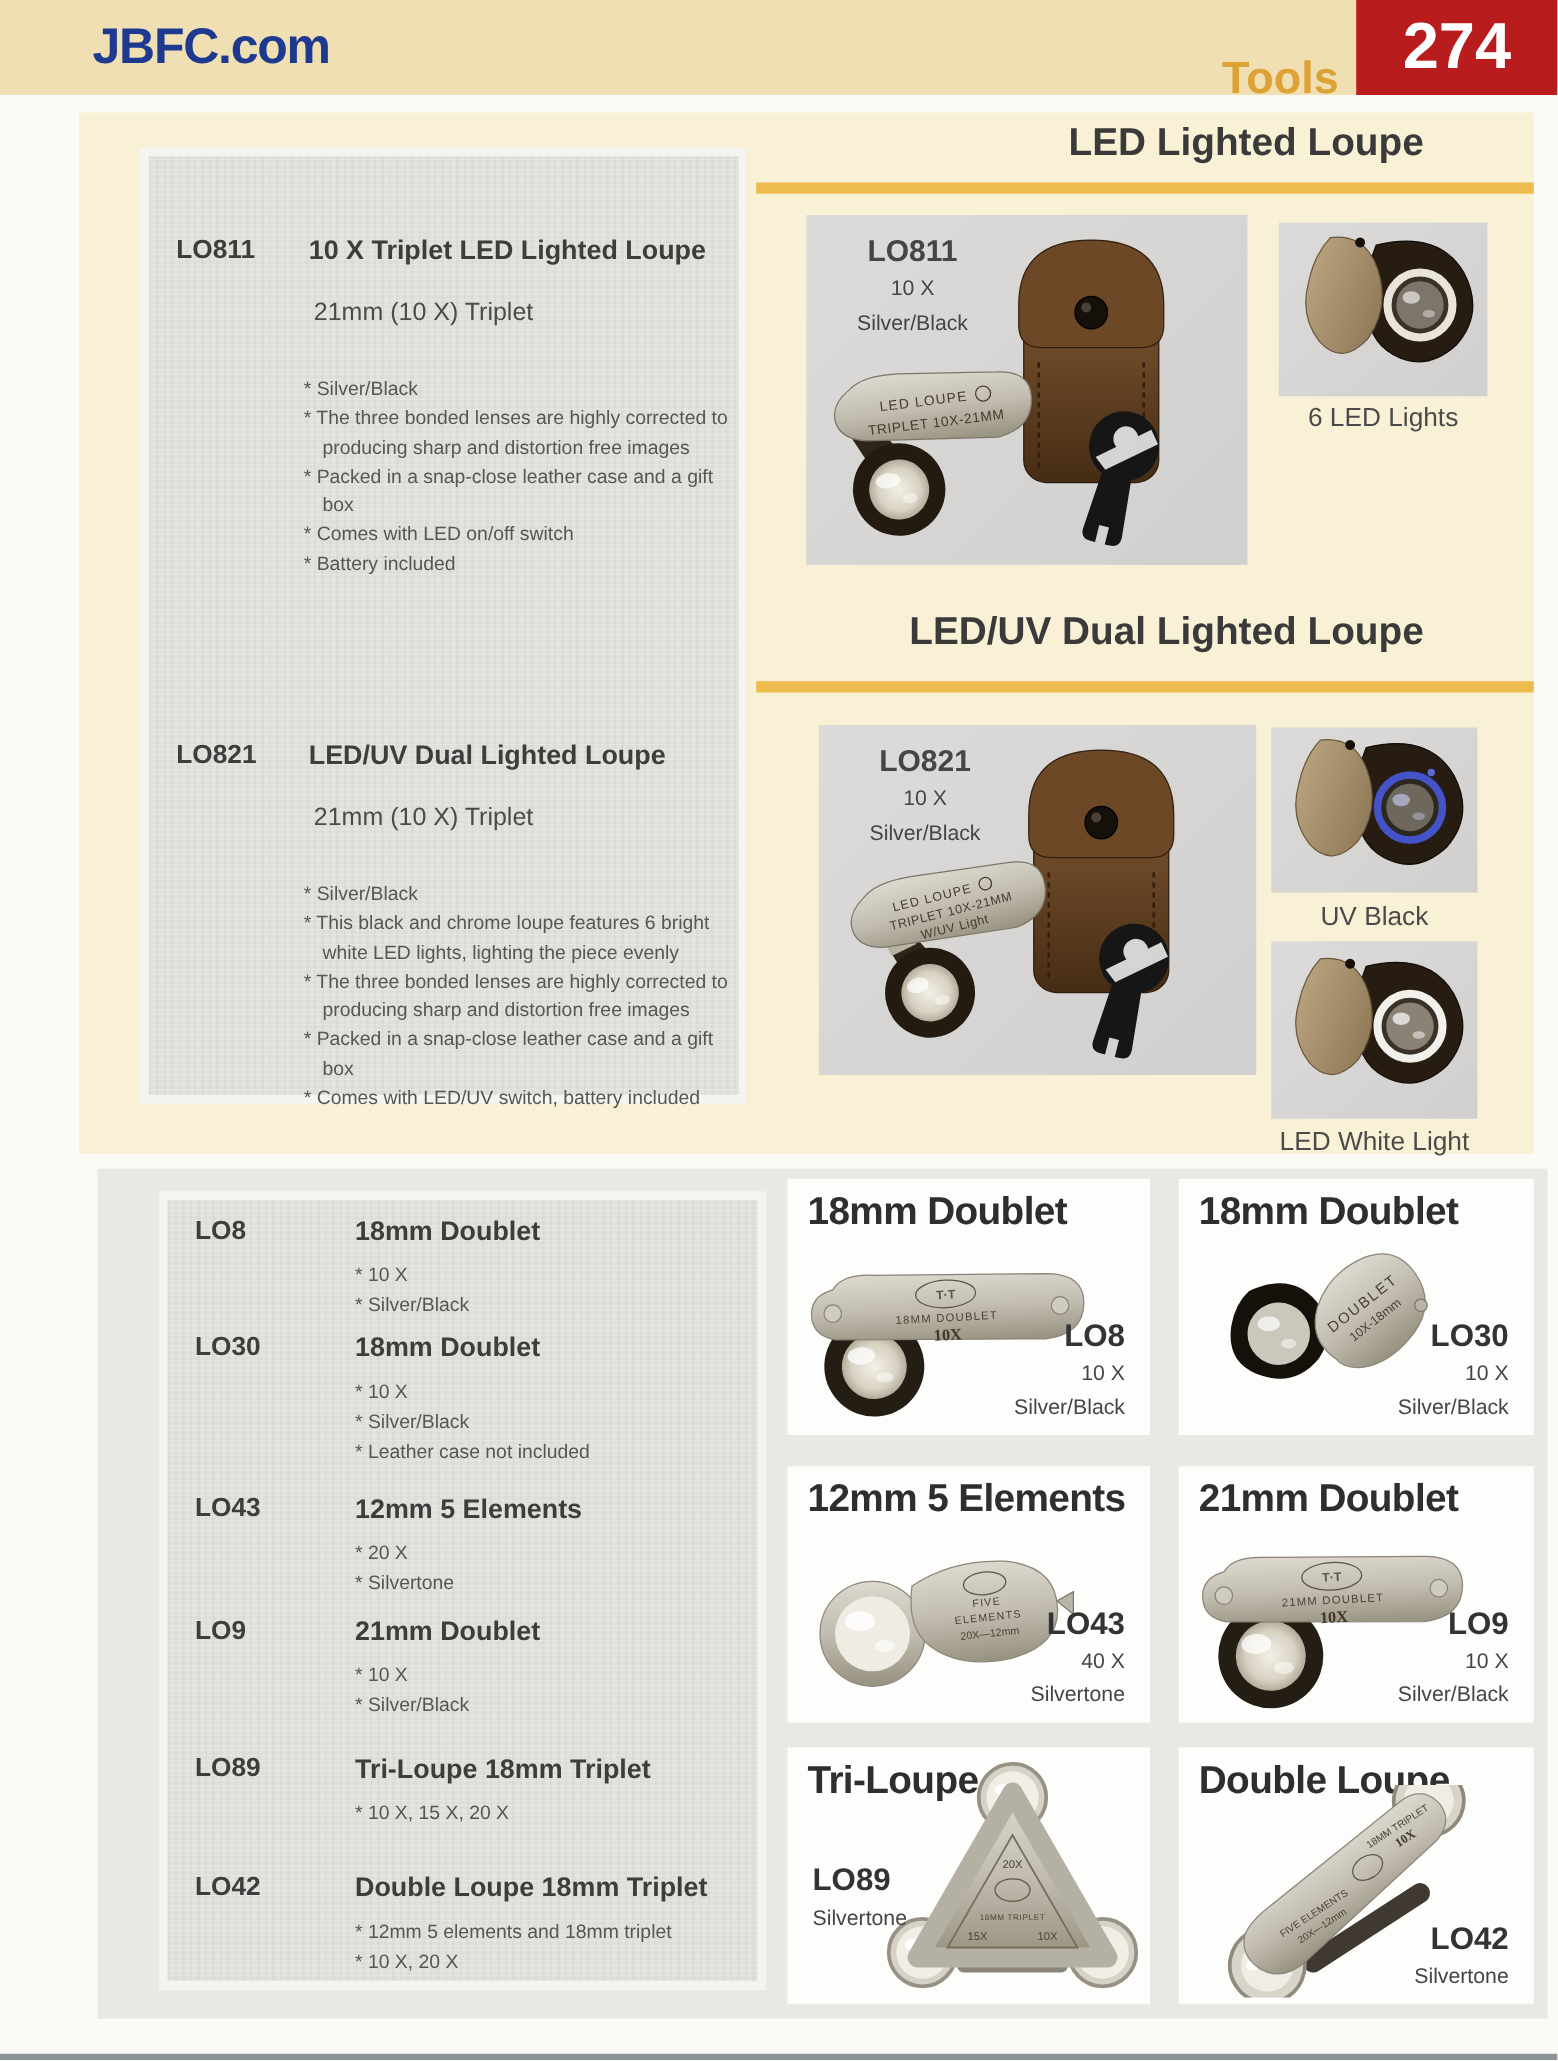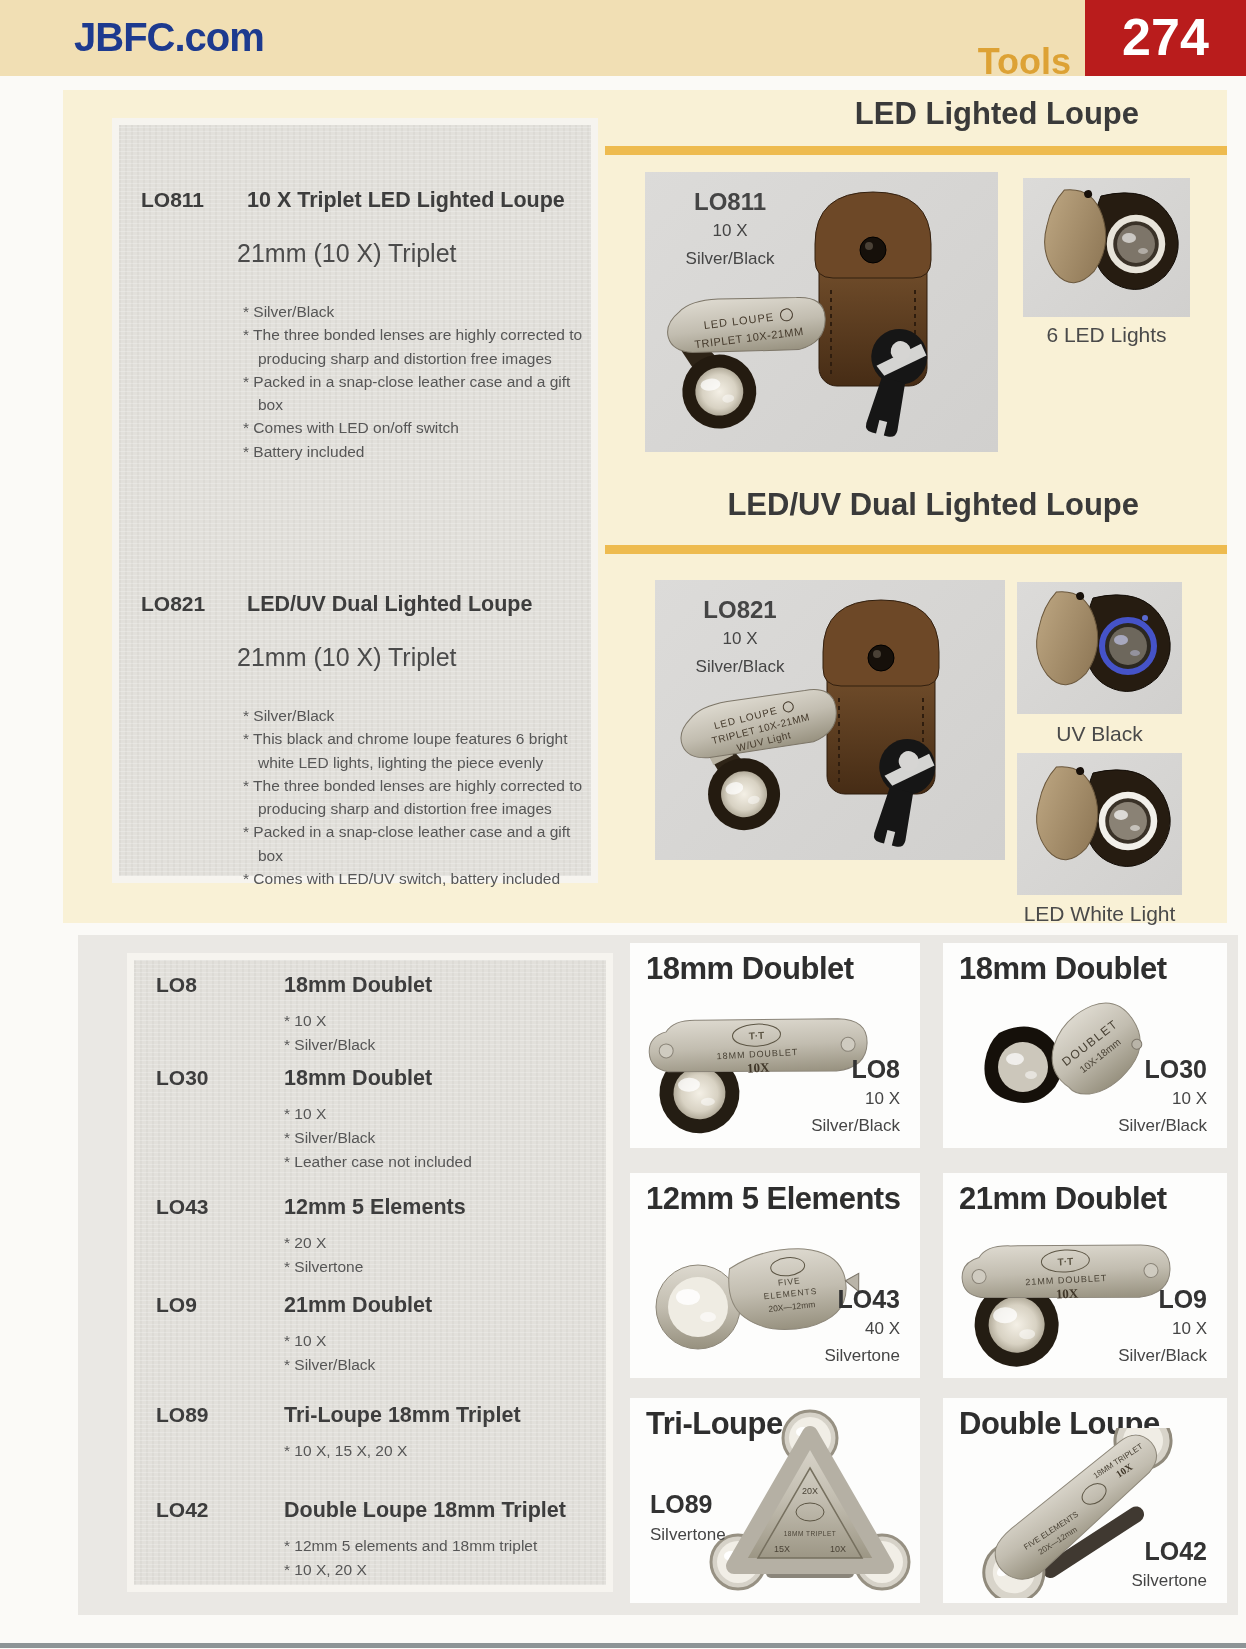--- a/index.html
+++ b/index.html
@@ -27,21 +27,21 @@
       repeating-linear-gradient(0deg, rgba(255,255,255,.22) 0 1px, transparent 1px 4px),
       repeating-linear-gradient(90deg, rgba(110,110,100,.05) 0 2px, transparent 2px 6px),
       #e2e0db;
   }
   #panel-top { left:49px; top:28px; width:486px; height:765px; }
   #panel-bottom { left:49px; top:18px; width:486px; height:639px; }
 
   .desc { position:absolute; left:0; width:100%; }
   .desc .code { position:absolute; left:22px; top:0; font-size:21px; font-weight:bold; color:#3d3d3d; }
   .desc .title { position:absolute; left:128px; top:0; font-size:21.5px; font-weight:bold; color:#3d3d3d; width:340px; line-height:1.2; }
-  .desc .subtitle { position:absolute; left:118px; top:51px; font-size:25px; color:#4b4b4b; }
+  .desc .subtitle { position:absolute; left:132px; top:51px; font-size:20px; color:#4b4b4b; }
   .desc .bullets { position:absolute; left:124px; top:112px; width:352px; font-size:15.5px; color:#565656; line-height:1.5; }
   .bullet { padding-left:15px; text-indent:-15px; }
 
   .bdesc { position:absolute; left:0; width:100%; }
   .bdesc .code { position:absolute; left:22px; top:0; font-size:21px; font-weight:bold; color:#3d3d3d; }
   .bdesc .title { position:absolute; left:150px; top:0; font-size:21.5px; font-weight:bold; color:#3d3d3d; }
   .bdesc .bullets { position:absolute; left:150px; top:36px; width:330px; font-size:15.5px; color:#565656; line-height:1.55; }
 
   .sec-heading { position:absolute; right:88px; font-size:31px; font-weight:bold; color:#3a3a3a; }
   #h-led { top:6px; }

